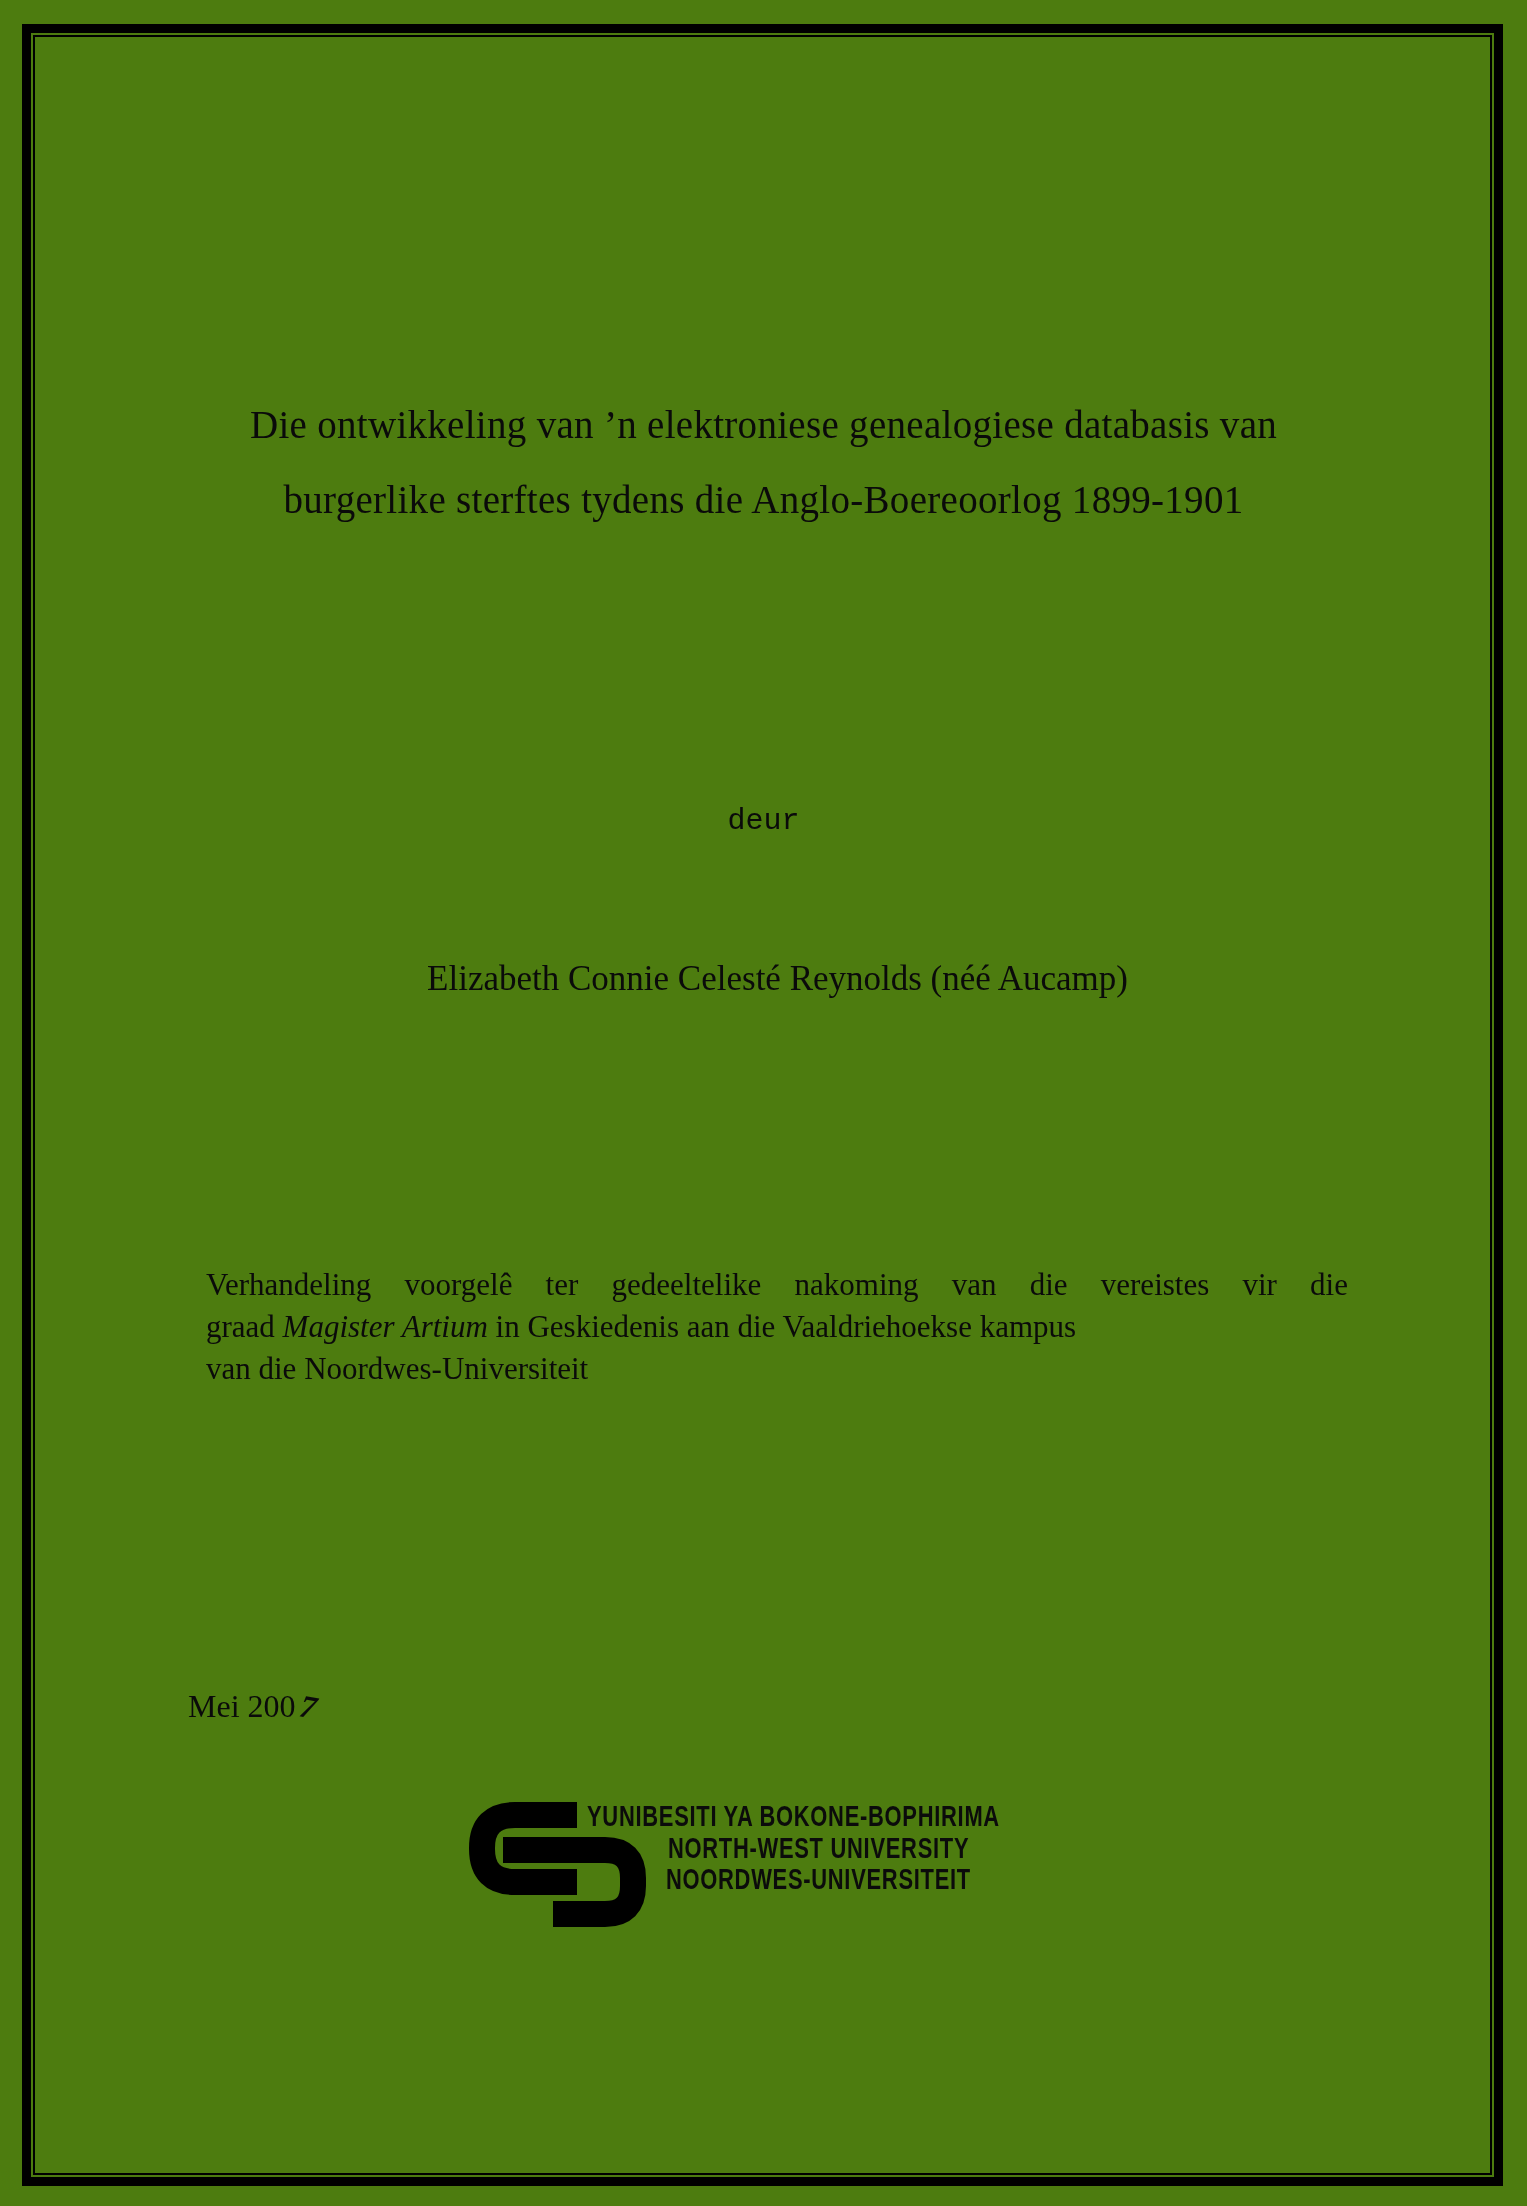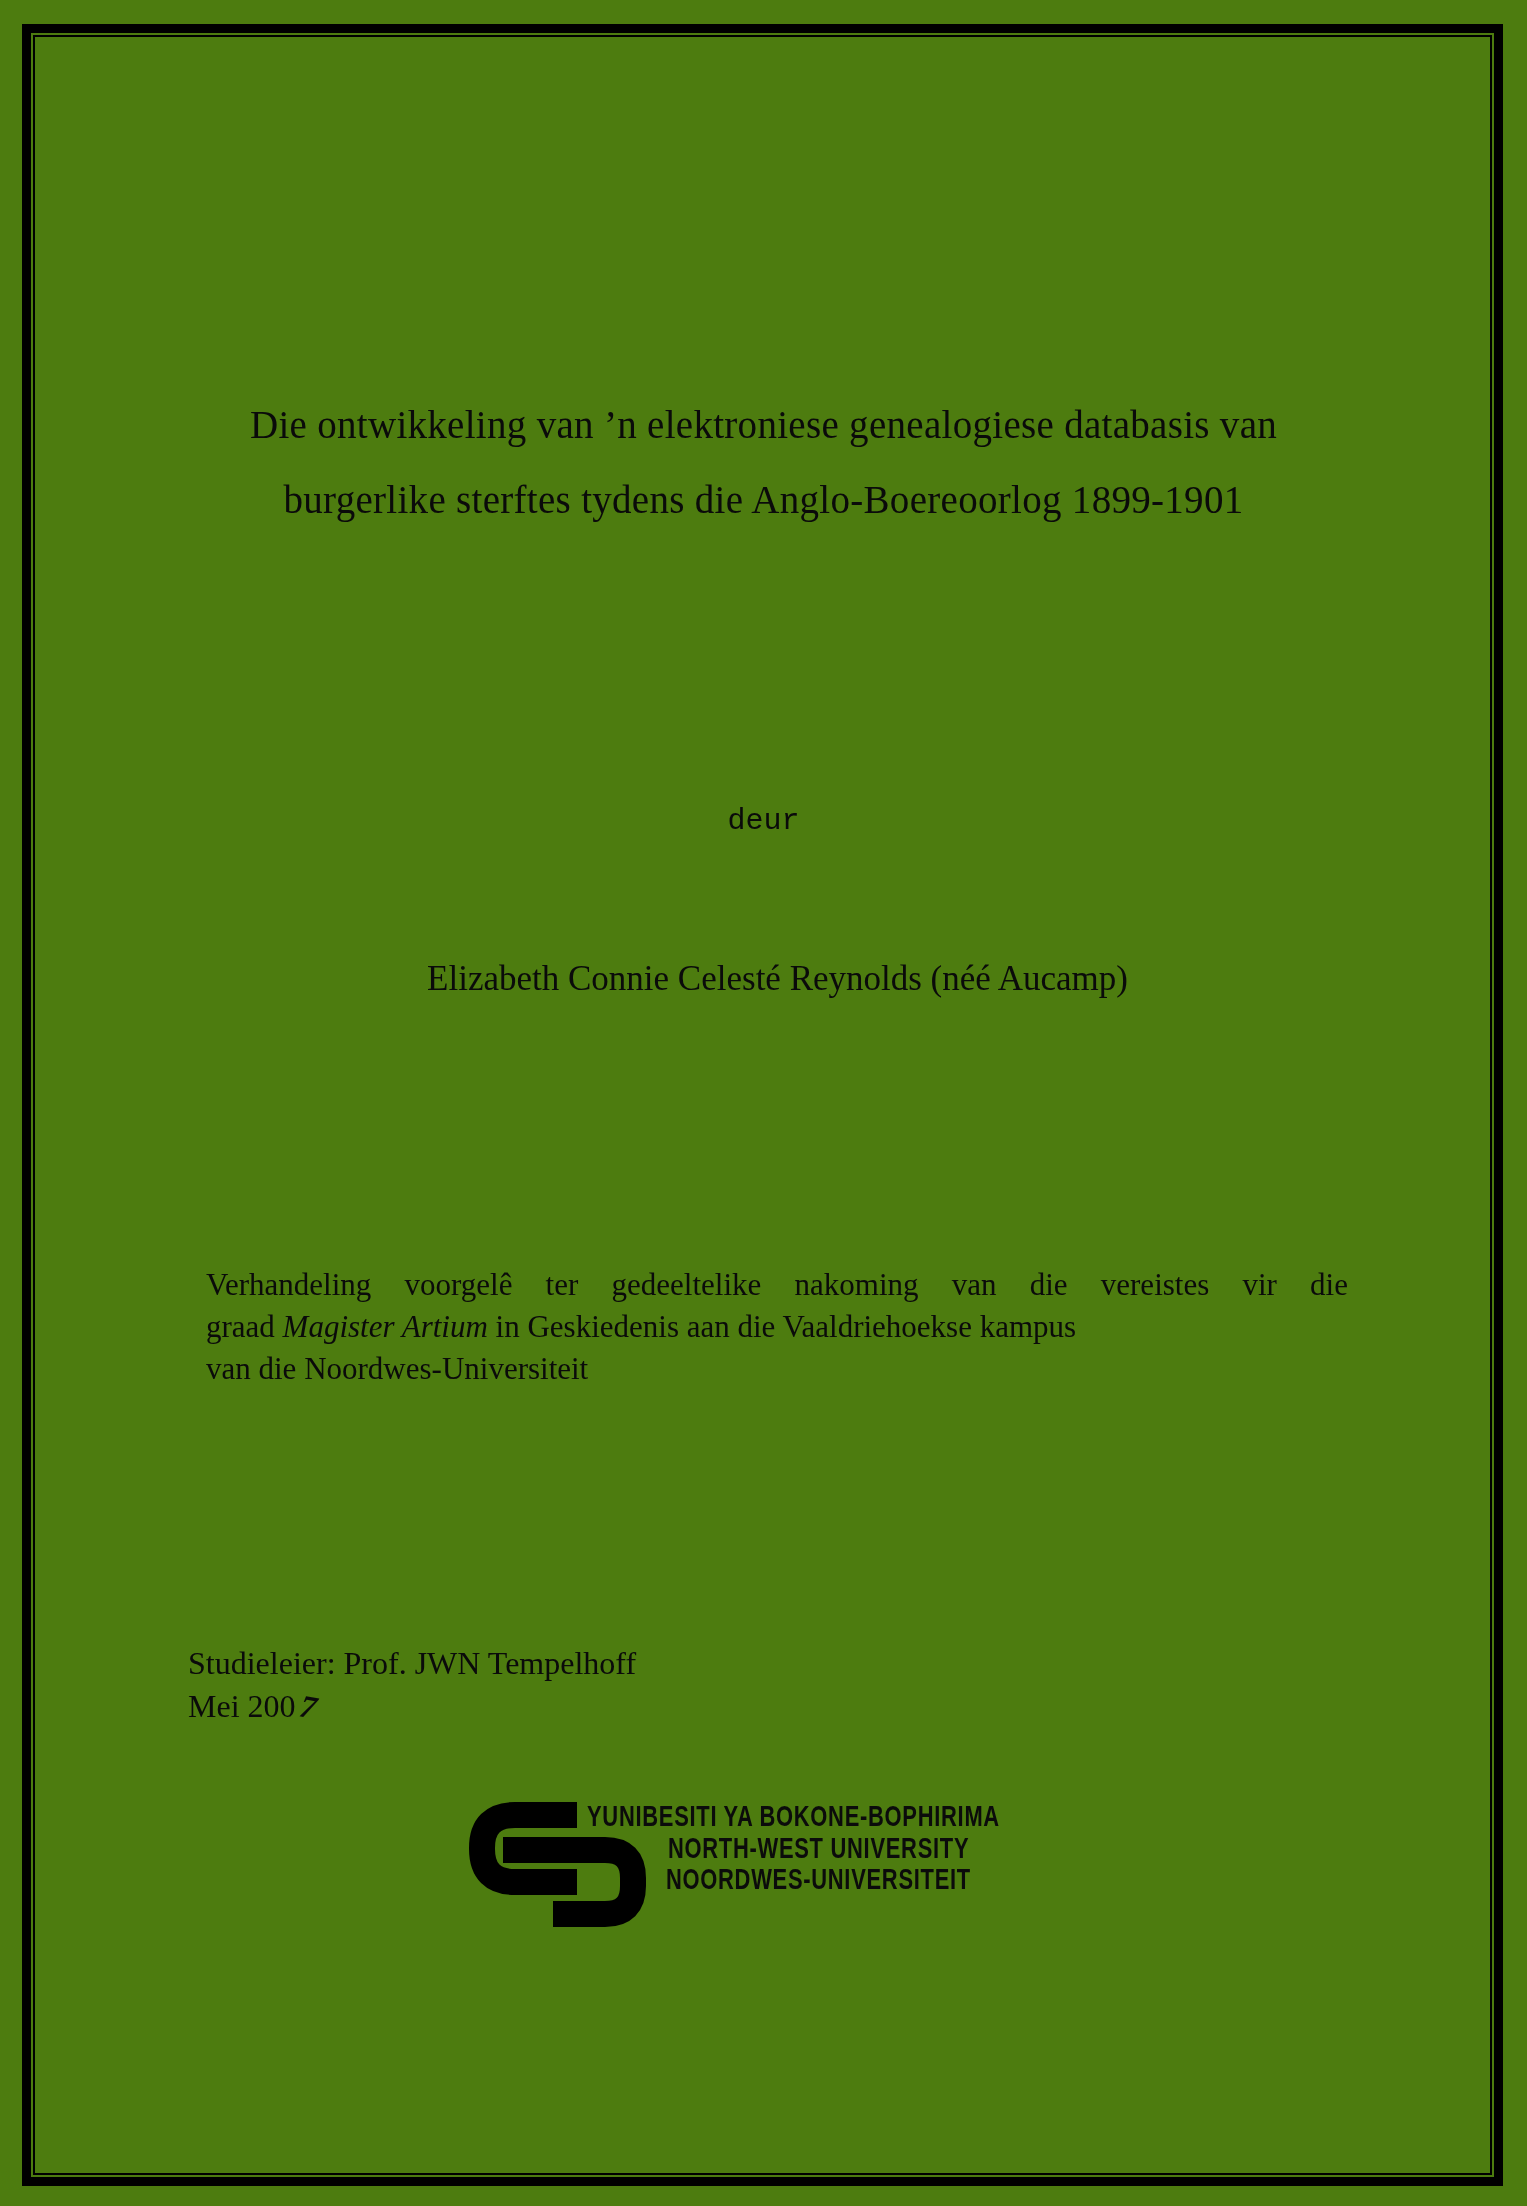--- a/index.html
+++ b/index.html
@@ -115,21 +115,20 @@
   <div class="abs centered byline">deur</div>
 
   <div class="abs centered author-line">Elizabeth Connie Celesté Reynolds (néé Aucamp)</div>
 
   <div class="abs statement">
     <div class="justified">Verhandeling voorgelê ter gedeeltelike nakoming van die vereistes vir die</div>
     <div><span>graad</span> <i>Magister Artium</i> <span>in Geskiedenis aan die Vaaldriehoekse kampus</span></div>
     <div>van die Noordwes-Universiteit</div>
   </div>
 
-  <div class="abs supervisor-line">Studieleier: Prof. JWN Tempelhoff</div>
 
   <div class="abs date-line"><span>Mei 200</span><span class="odd-seven">7</span></div>
 
   <div class="logo">
     <svg class="logo-mark" width="190" height="132" viewBox="0 0 190 132" aria-hidden="true">
       <path d="M112 17 H50 Q17 17 17 50 V51 Q17 84 50 84 H112" fill="none" stroke="#000" stroke-width="26"></path>
       <path d="M38 52 H140 Q168 52 168 80 V88 Q168 116 140 116 H88" fill="none" stroke="#000" stroke-width="26"></path>
     </svg>
     <div class="logo-text-line logo-t1">YUNIBESITI YA BOKONE-BOPHIRIMA</div>
     <div class="logo-text-line logo-t2">NORTH-WEST UNIVERSITY</div>

